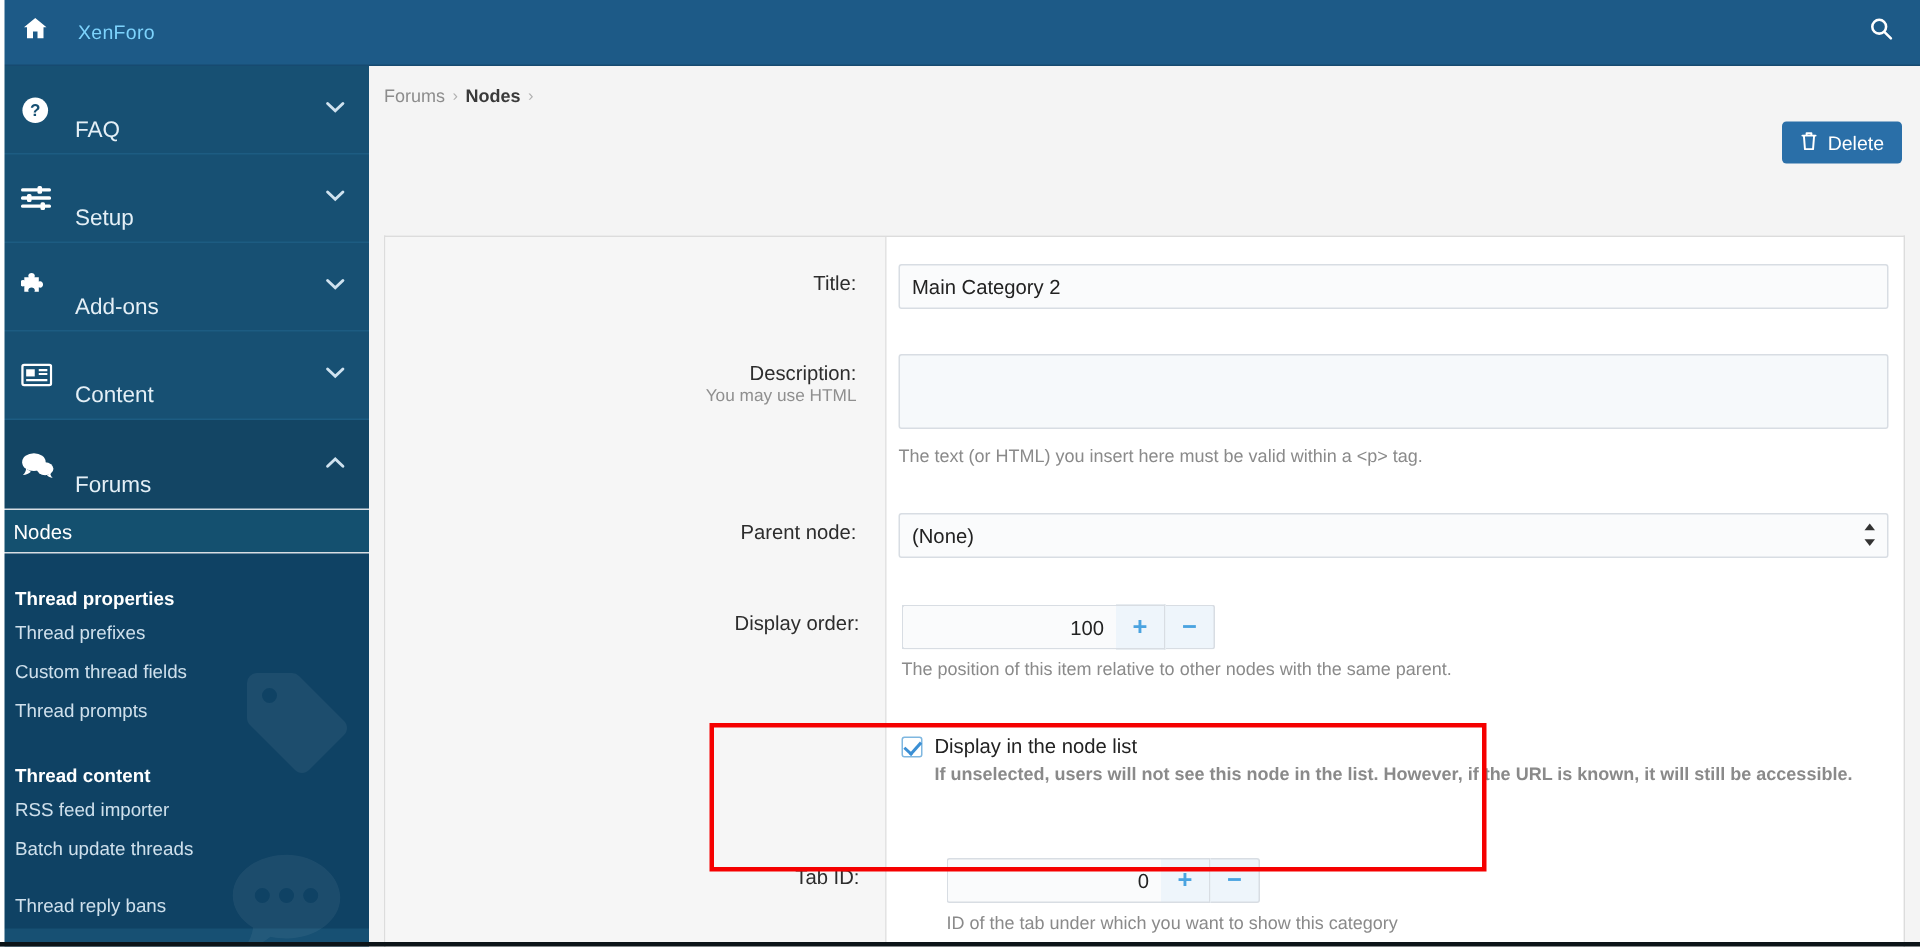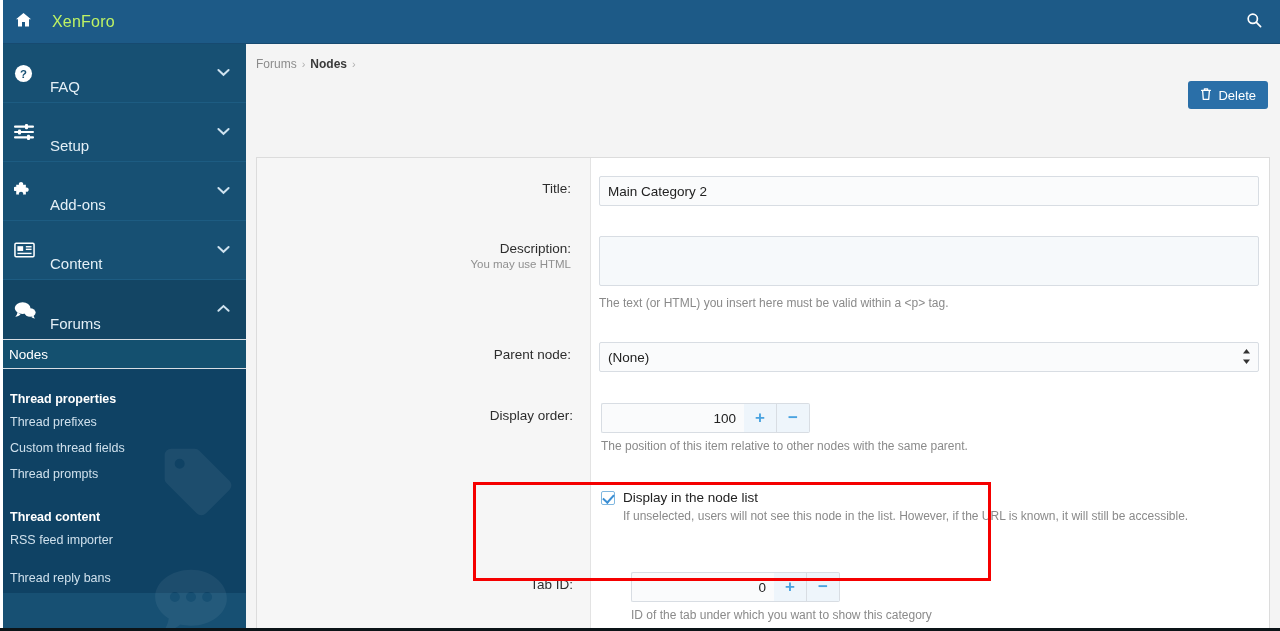--- a/index.html
+++ b/index.html
@@ -17,22 +17,22 @@
     background: #1d5a87;
     display: flex; align-items: center;
     border-bottom: 1px solid #174a70;
   }
   .tb-home {
     width: 46px; height: 44px;
     display: flex; align-items: center; justify-content: center;
     color: #fff;
   }
   .tb-title {
-    color: #bef264;
-    font-size: 16px;
+    color: #7dd3fc;
+    font-size: 13px;
     letter-spacing: .2px;
     margin-left: 6px;
   }
   .tb-search {
     margin-left: auto;
     width: 52px; height: 44px;
     display: flex; align-items: center; justify-content: center;
     color: #ffffff;
   }
 
@@ -270,21 +270,21 @@
   }
   .cbox::after {
     content: "";
     position: absolute; left: 3px; top: 0px;
     width: 5px; height: 9px;
     border: solid #3b8fd4;
     border-width: 0 2px 2px 0;
     transform: rotate(42deg);
   }
   .cblabel { font-size: 13.5px; color: #222; margin-left: 8px; }
-  .cbexpl { font-size: 12px; color: #8a8a8a; margin-top: 4px; margin-left: 22px; }
+  .cbexpl { font-size: 12px; color: #8a8a8a; margin-top: 4px; margin-left: 22px; font-weight: bold; }
 
   
   .redbox {
     position: absolute;
     left: 473px; top: 482px;
     width: 518px; height: 99px;
     border: 3px solid #f50000;
     pointer-events: none;
     z-index: 30;
   }
@@ -428,20 +428,23 @@
     <div class="sb-item">
         <span>Custom thread fields</span>
       </div>
     <div class="sb-item">
         <span>Thread prompts</span>
       </div>
     <div class="sb-gap"></div>
     <div class="sb-head">Thread content</div>
     <div class="sb-item">
         <span>RSS feed importer</span>
+      </div>
+    <div class="sb-item">
+        <span>Batch update threads</span>
       </div>
     <div class="sb-gap"></div>
     <div class="sb-item">
         <span>Thread reply bans</span>
       </div>
   </div>
 </div>
 
 <div class="main">
 

